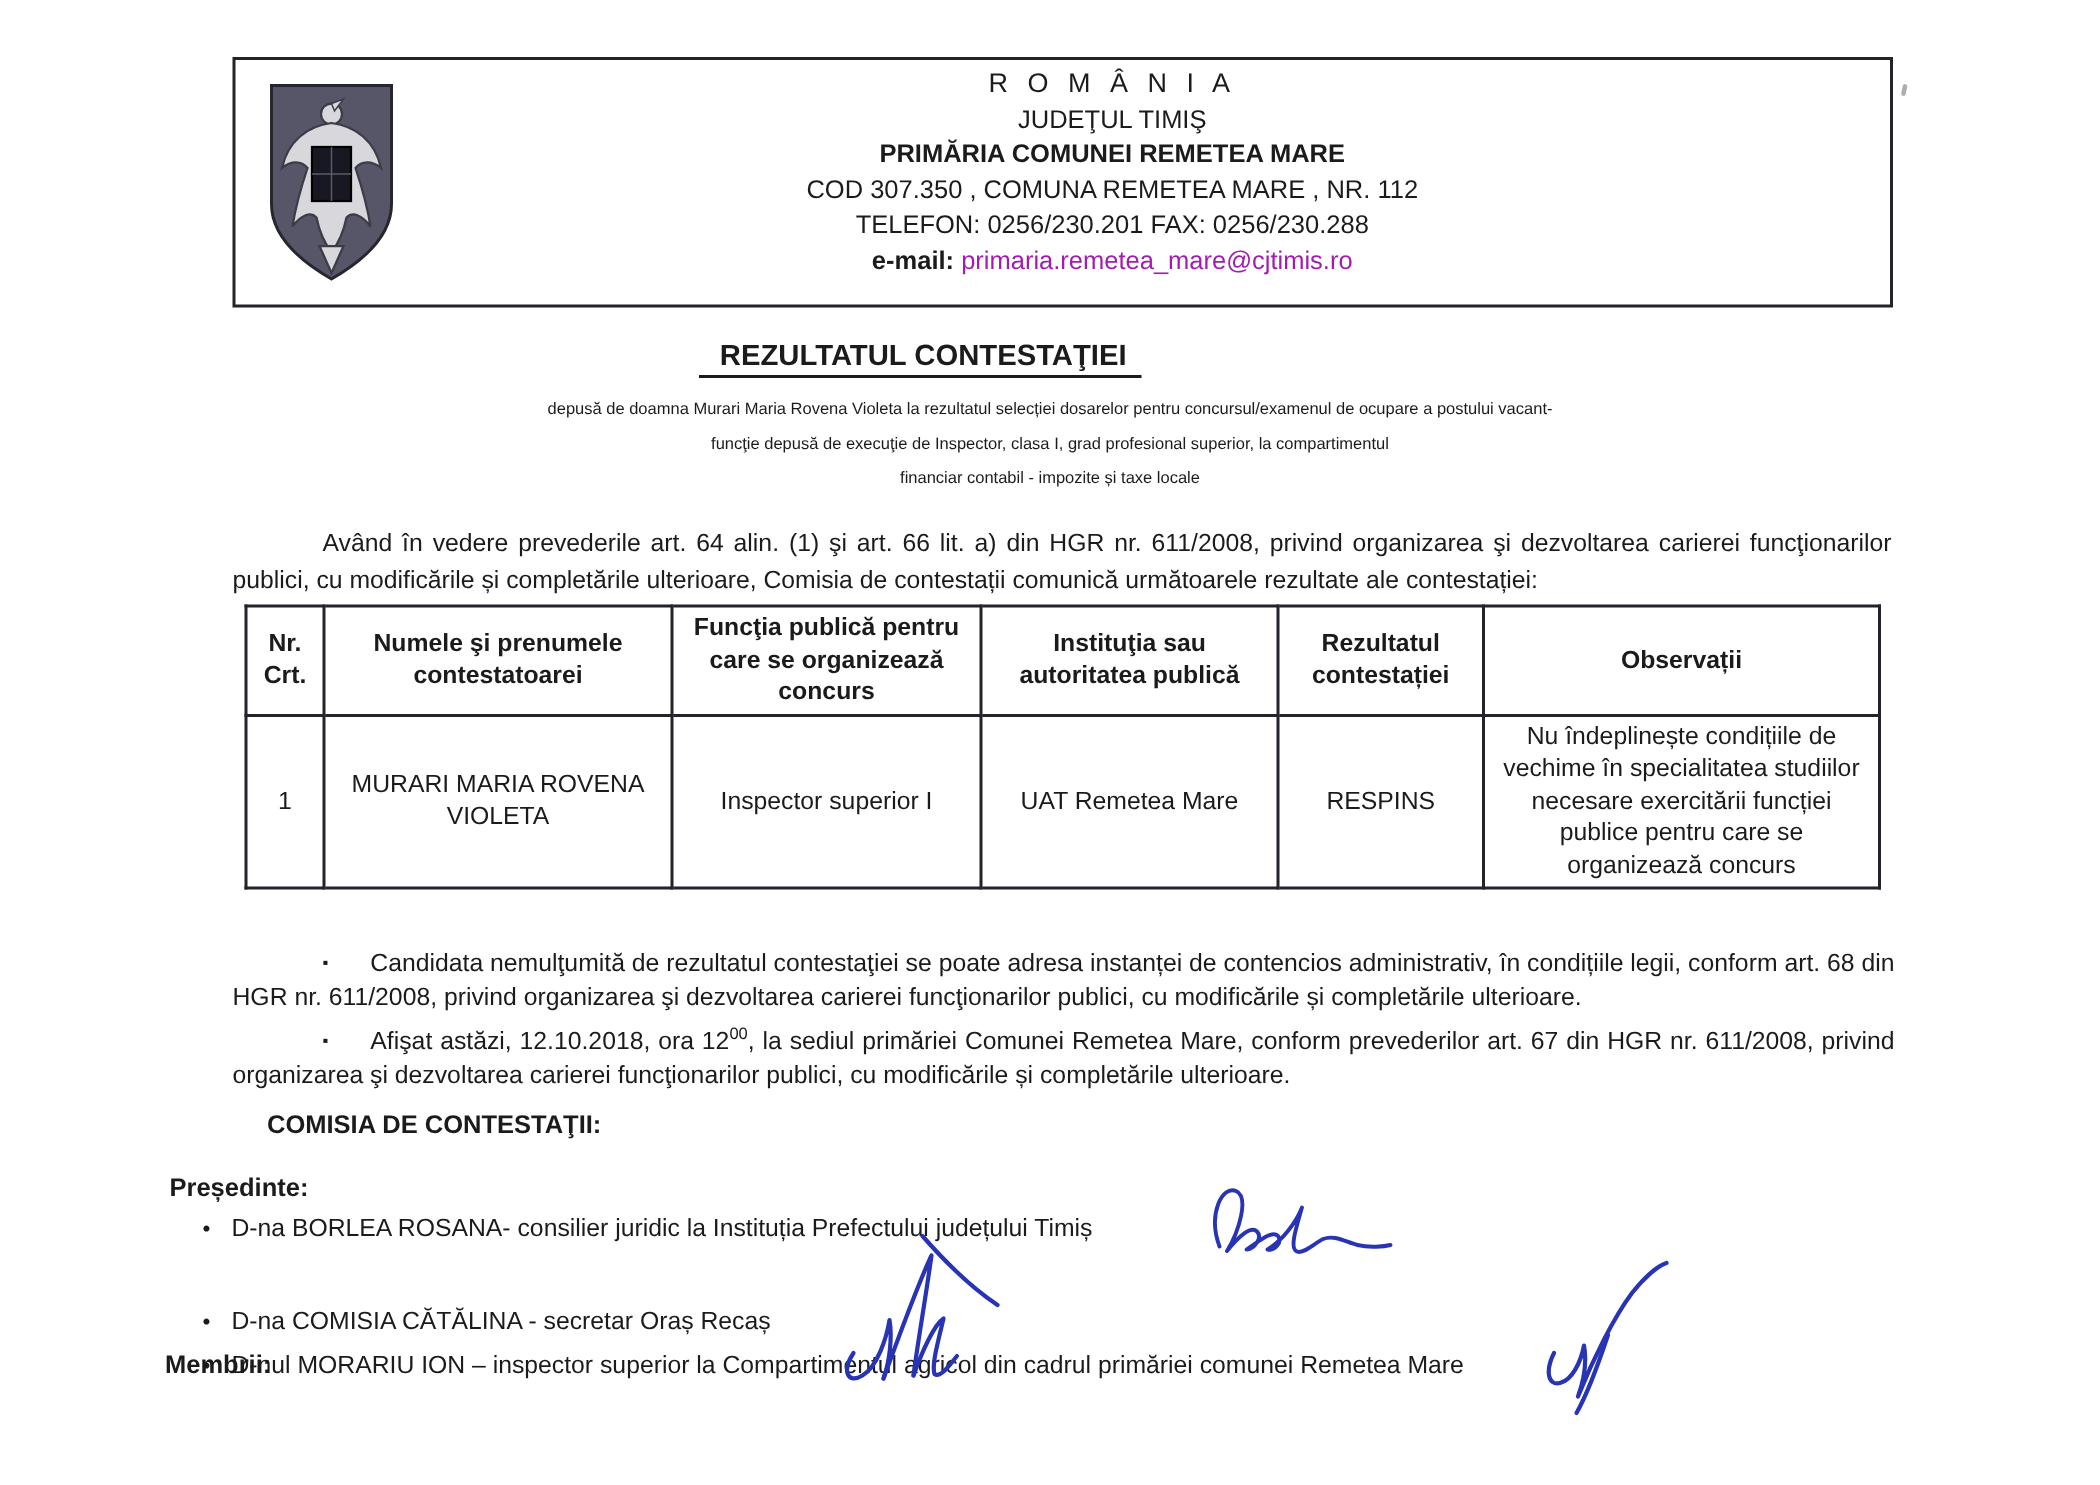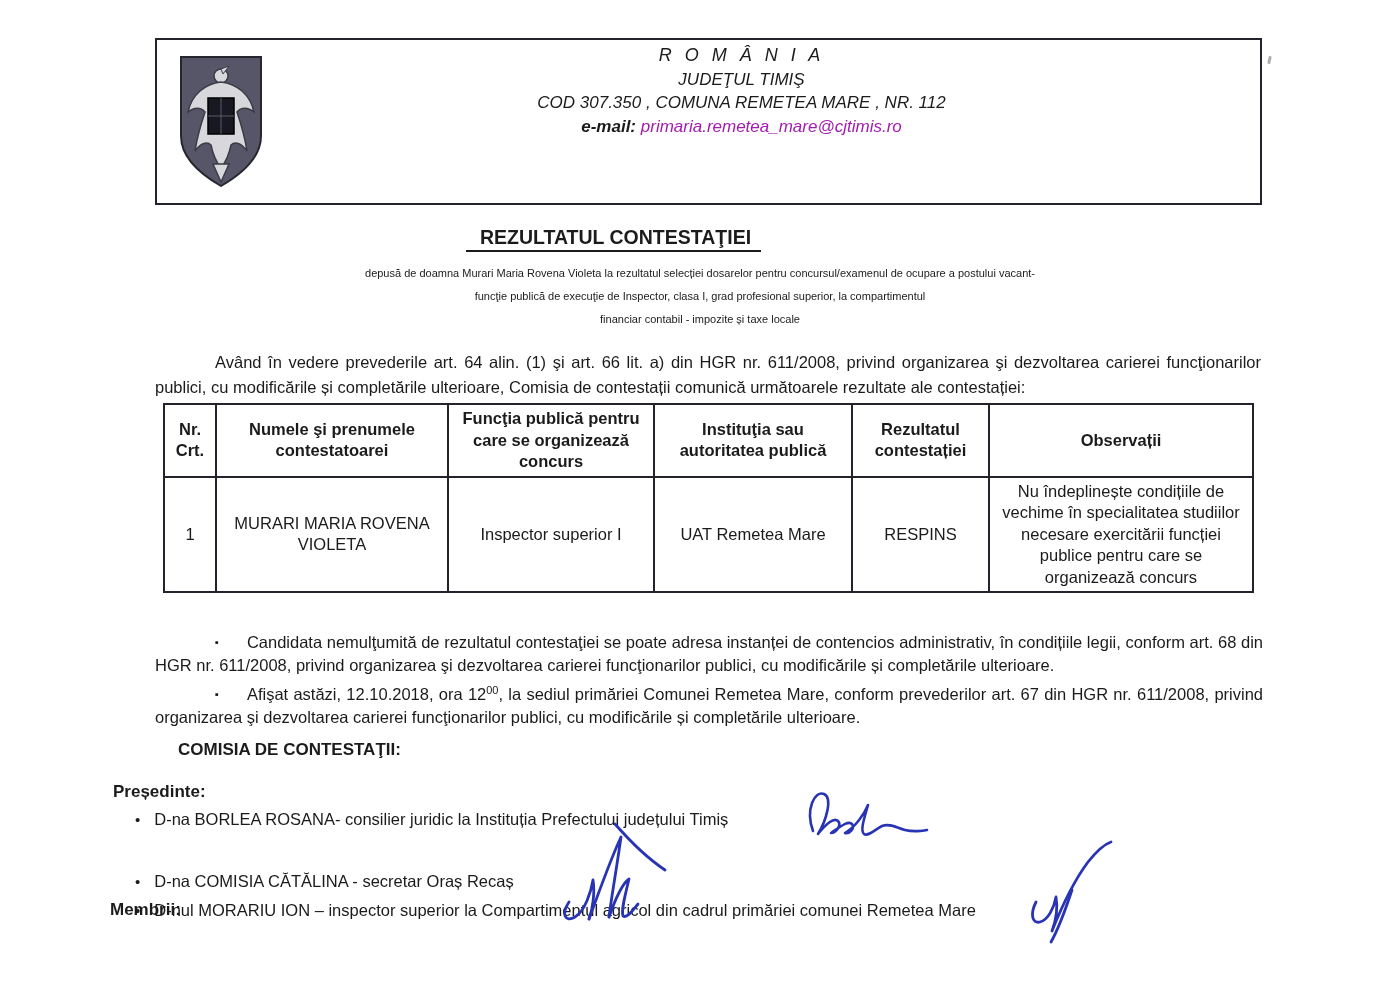--- a/index.html
+++ b/index.html
@@ -17,21 +17,21 @@
     position: absolute; left: 155px; top: 38px;
     width: 1103px; height: 163px;
     border: 2px solid #23232b;
   }
   .coa {
     position: absolute; left: 18px; top: 14px; width: 92px; height: 136px;
   }
   .header-lines {
     position: absolute; left: 0; top: 4px; width: 100%;
     text-align: center; padding-left: 66px; box-sizing: border-box;
-    line-height: 23.5px; font-size: 17px; font-style: italic;
+    line-height: 23.5px; font-size: 17px;
   }
   .hl-country { letter-spacing: 4px; font-size: 18px; }
   .hl-bold { font-weight: 700; }
   .hl-email-label { font-weight: 700; }
   .hl-email-addr { color: #a21caf; }
 
   .scan-artifact {
     position: absolute; left: 1268px; top: 56px;
     width: 3px; height: 8px; background: #8a8a8a; border-radius: 2px;
     transform: rotate(12deg); opacity: .7;
@@ -119,36 +119,38 @@
       <path d="M46 15 L54 12 L48 20 Z" fill="#d7d7dc" stroke="#3c3c46" stroke-width="1"></path>
       <path d="M46 28 C30 30 17 40 13 58 C19 53 26 53 30 58 C26 70 22 84 20 97 C26 89 32 87 36 91 C38 101 42 109 46 114 C50 109 54 101 56 91 C60 87 66 89 72 97 C70 84 66 70 62 58 C66 53 73 53 79 58 C75 40 62 30 46 28 Z" fill="#d7d7dc" stroke="#3c3c46" stroke-width="1.5"></path>
       <rect x="33" y="44" width="26" height="36" fill="#181822" stroke="#000" stroke-width="1.5"></rect>
       <line x1="46" y1="44" x2="46" y2="80" stroke="#5a5a6a" stroke-width="1"></line>
       <line x1="33" y1="62" x2="59" y2="62" stroke="#5a5a6a" stroke-width="1"></line>
       <path d="M38 110 L46 128 L54 110 Z" fill="#d7d7dc" stroke="#3c3c46" stroke-width="1.5"></path>
     </svg>
     <div class="header-lines">
       <div class="hl-country">R O M Â N I A</div>
       <div>JUDEŢUL TIMIŞ</div>
+      <div class="hl-bold">PRIMĂRIA COMUNEI REMETEA MARE</div>
       <div>COD 307.350 , COMUNA REMETEA MARE , NR. 112</div>
+      <div>TELEFON: 0256/230.201 FAX: 0256/230.288</div>
       <div>
         <span class="hl-email-label">e-mail:</span>
         <span class="hl-email-addr">primaria.remetea_mare@cjtimis.ro</span>
       </div>
     </div>
   </div>
   <div class="scan-artifact"></div>
 
   <div class="doc-title">
     <span>REZULTATUL CONTESTAŢIEI</span>
   </div>
 
   <div class="subtitle">
     <div>depusă de doamna Murari Maria Rovena Violeta la rezultatul selecției dosarelor pentru concursul/examenul de ocupare a postului vacant-</div>
-    <div>funcţie publică de execuţie de Inspector, clasa I, grad profesional superior, la compartimentul</div>
+    <div>funcţie depusă de execuţie de Inspector, clasa I, grad profesional superior, la compartimentul</div>
     <div>financiar contabil - impozite și taxe locale</div>
   </div>
 
   <div class="legal-intro">Având în vedere prevederile art. 64 alin. (1) şi art. 66 lit. a) din HGR nr. 611/2008, privind organizarea şi dezvoltarea carierei funcţionarilor publici, cu modificările și completările ulterioare, Comisia de contestații comunică următoarele rezultate ale contestației:</div>
 
   <table class="results">
     <colgroup>
       <col style="width:52px">
         <col style="width:232px">
         <col style="width:206px">

